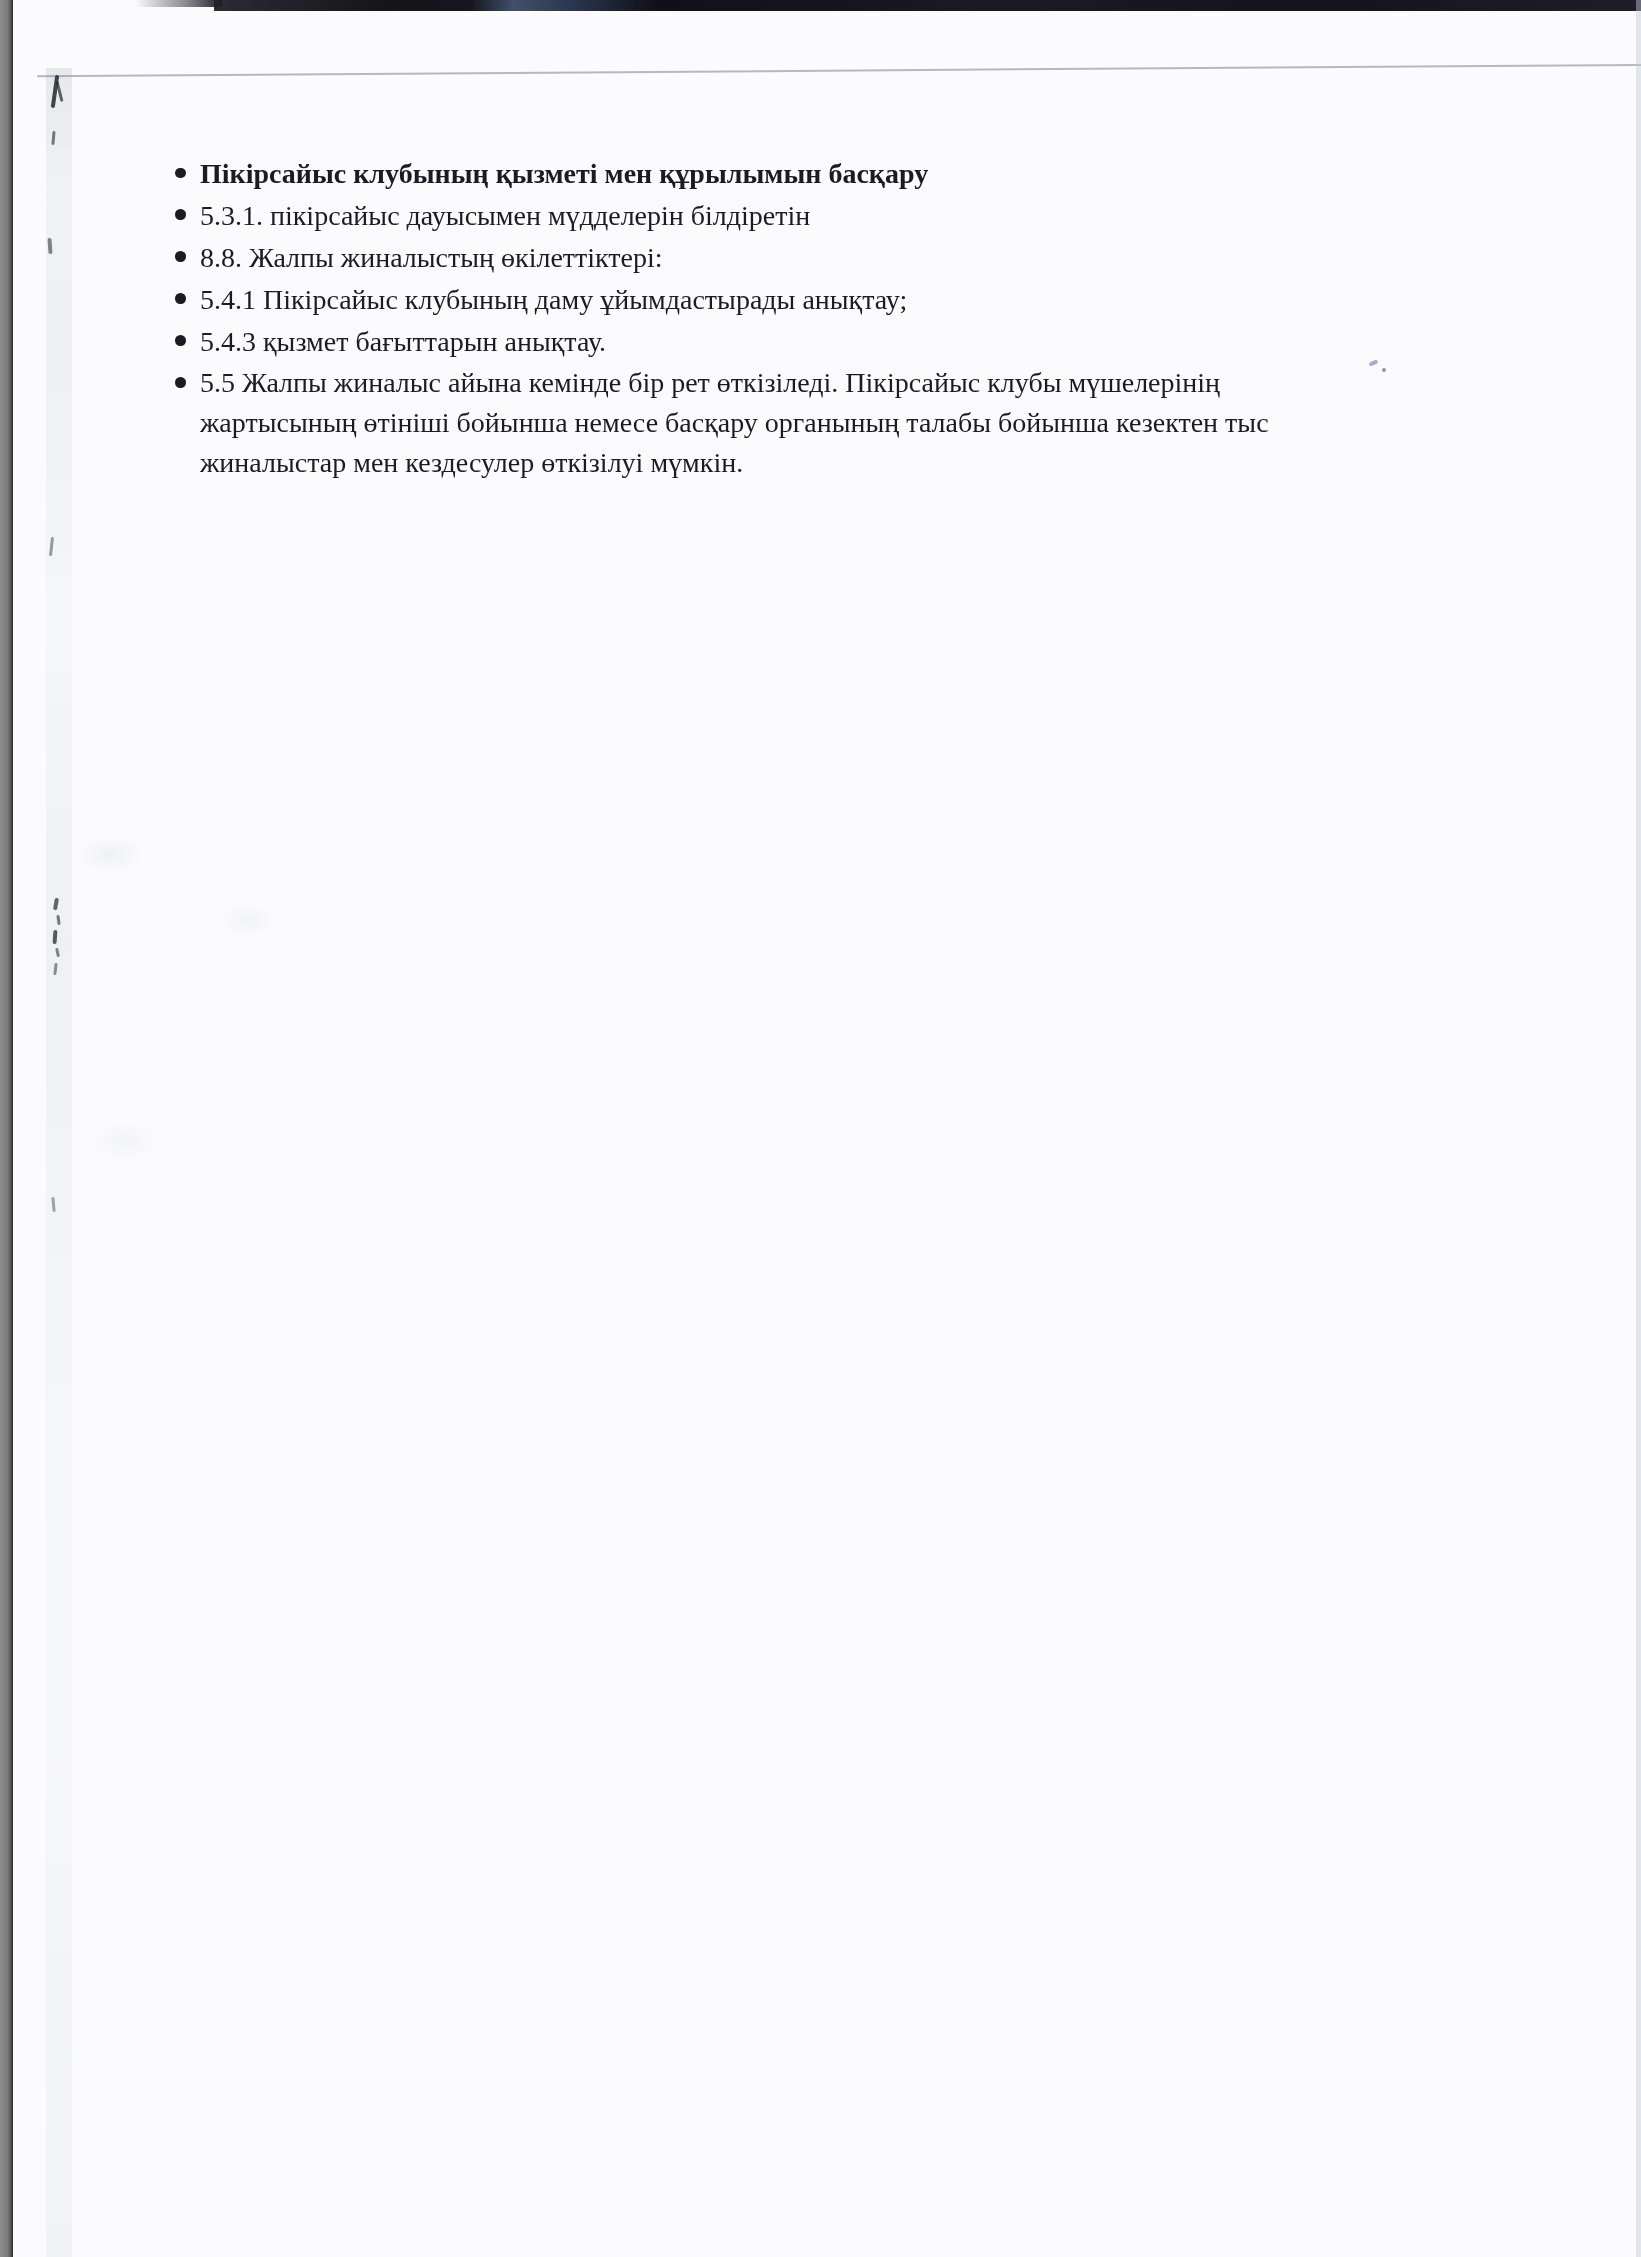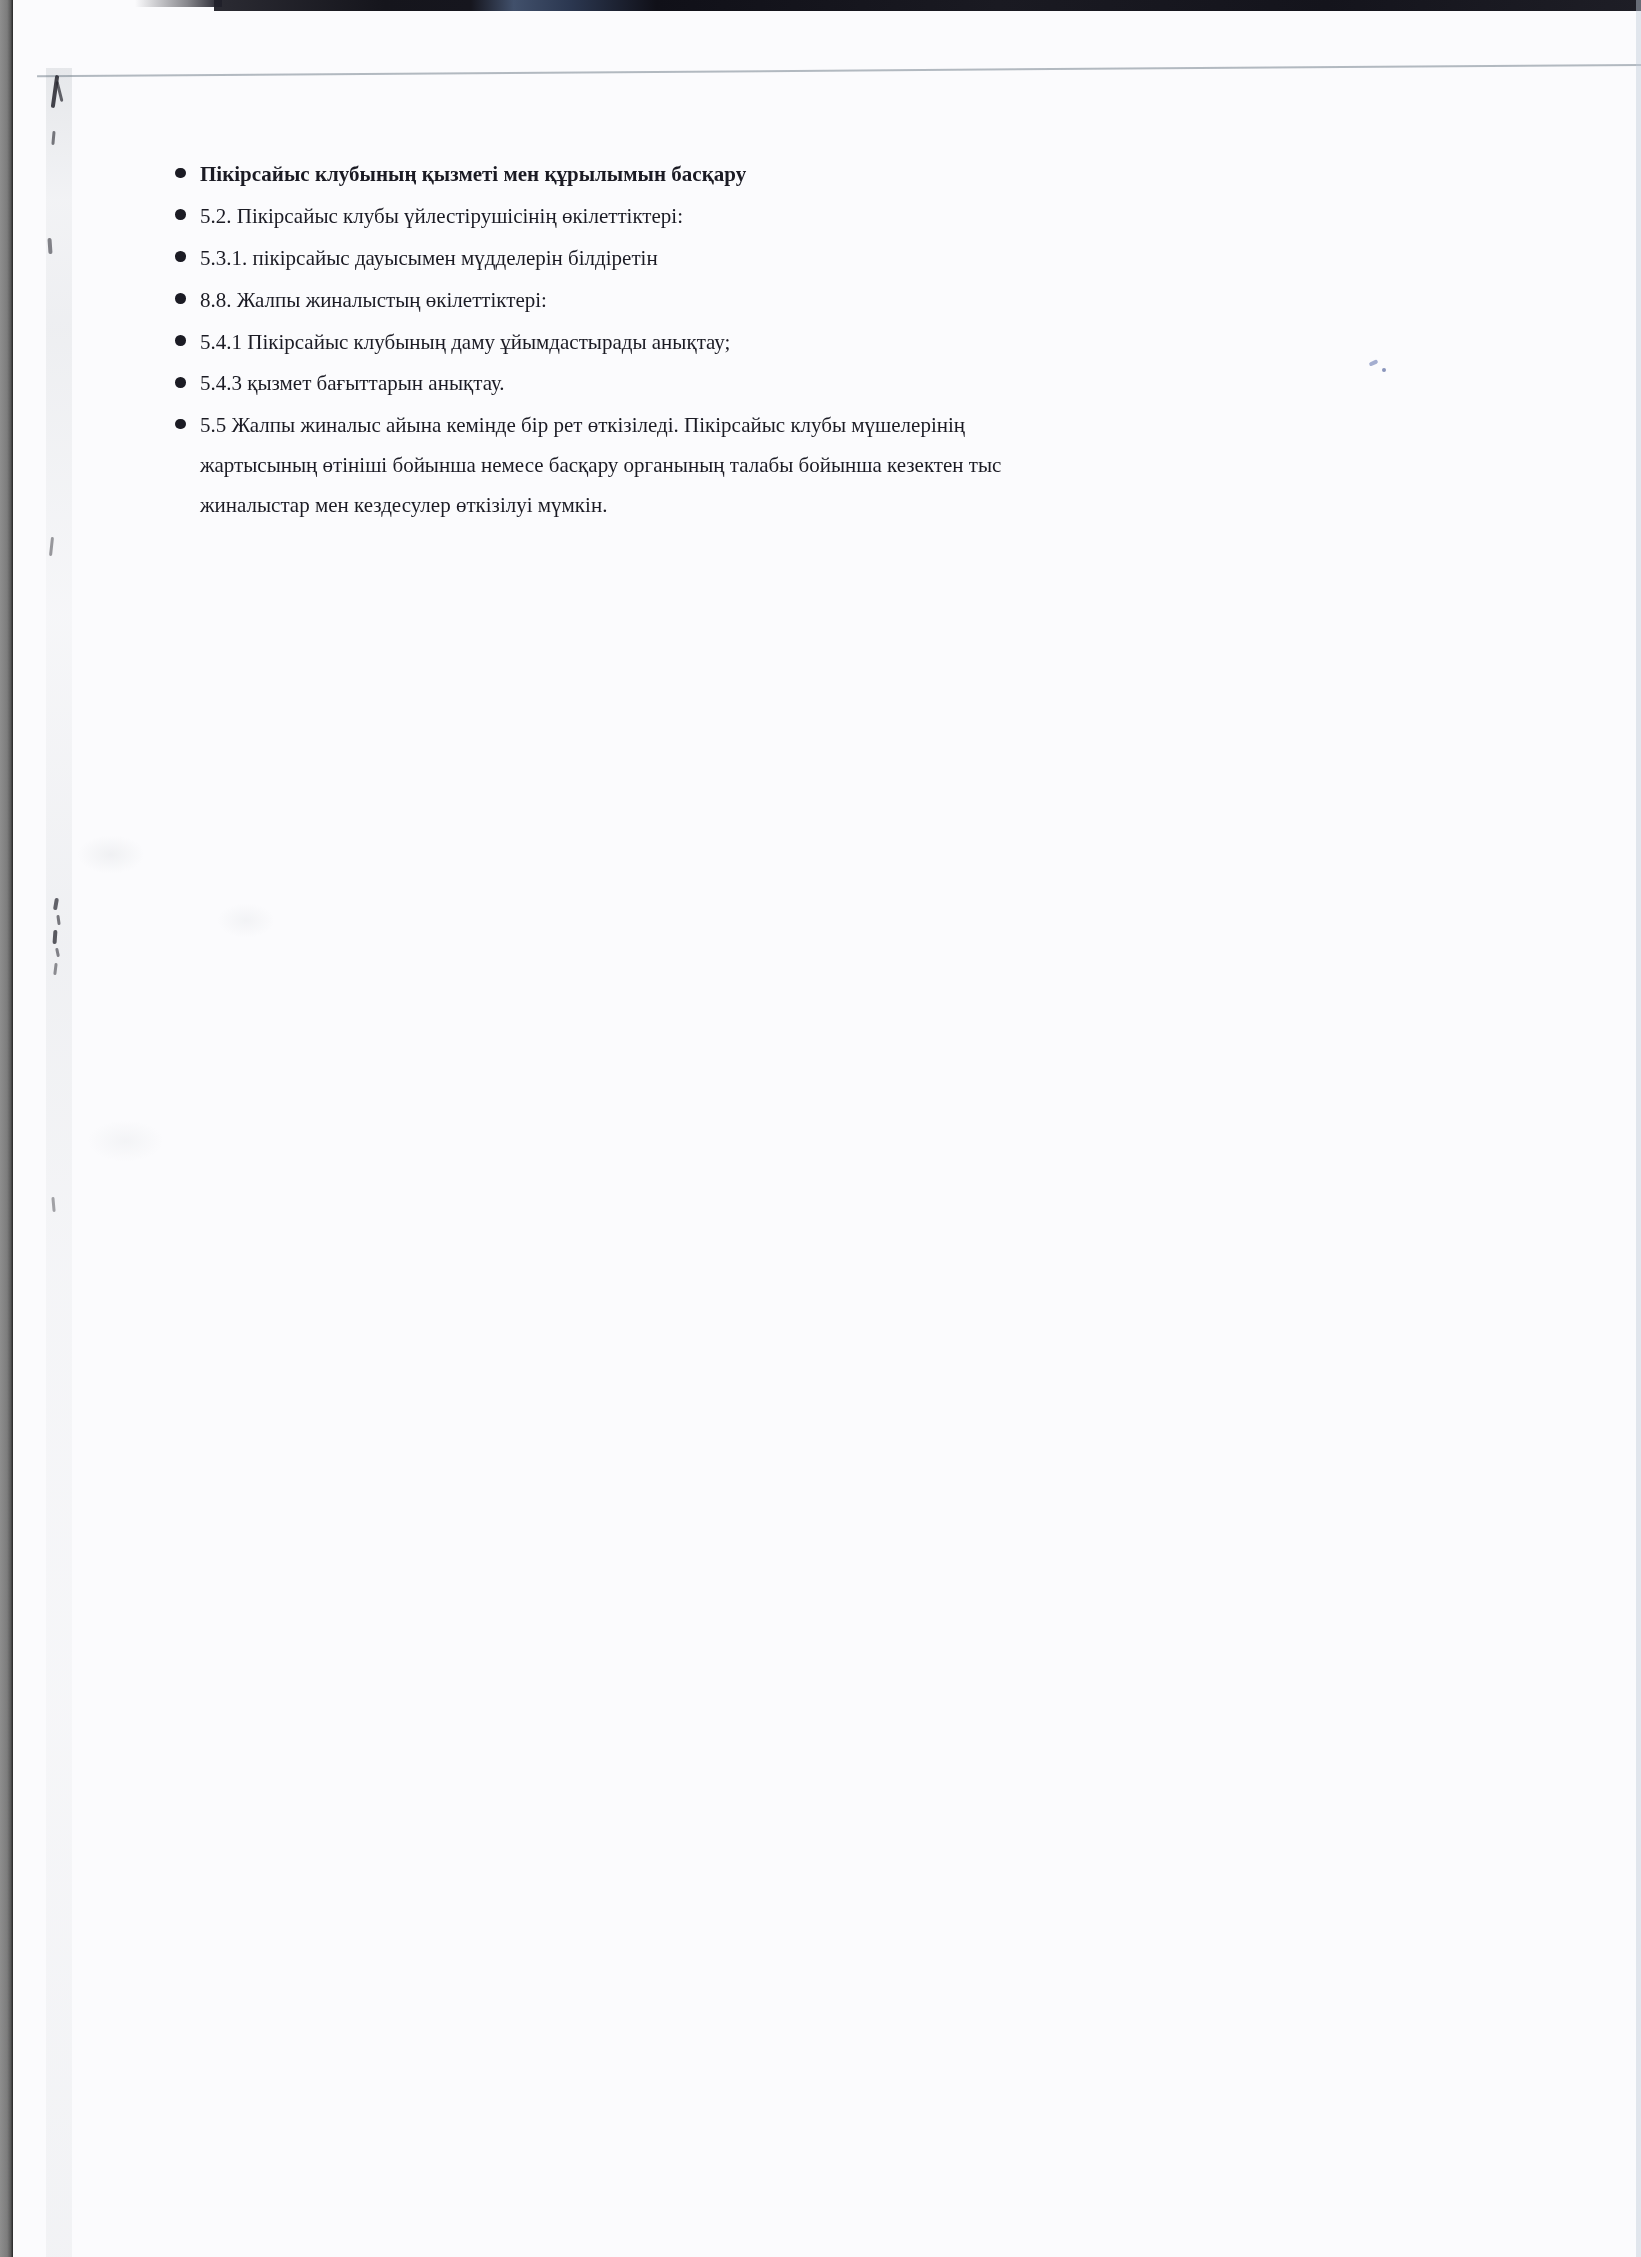--- a/index.html
+++ b/index.html
@@ -65,21 +65,21 @@
     background:#7484b8;opacity:.65;transform:rotate(-25deg);border-radius:1.9px;
   }
   .ink-speck-dot{
     position:absolute;left:1382px;top:368px;width:3.9px;height:3.9px;
     background:#5a6aa0;opacity:.7;border-radius:50%;
   }
   
   ul.bullets{
     position:absolute;left:200px;top:154px;width:1284px;
     margin:0;padding:0;list-style:none;
-    color:#1b1b24;font-size:21px;line-height:40px;
+    color:#1b1b24;font-size:28px;line-height:40px;
   }
   ul.bullets li{position:relative;margin:0 0 1.9px 0;}
   ul.bullets .dot{
     position:absolute;left:-25px;top:13.5px;width:10.6px;height:10.6px;
     background:#1b1b24;border-radius:50%;
   }
   ul.bullets .txt{white-space:pre-line;display:block;}
   ul.bullets .txt.bold{font-weight:bold;}
 </style>
 </head>
@@ -108,24 +108,20 @@
 <div class="ink-speck"></div>
 <div class="ink-speck-dot"></div>
 
 <ul class="bullets" id="bullet-list">
   <li>
     <span class="dot"></span>
     <span class="txt bold">Пікірсайыс клубының қызметі мен құрылымын басқару</span>
   </li>
 
 
-  <li>
-    <span class="dot"></span>
-    <span class="txt">5.2. Пікірсайыс клубы үйлестірушісінің өкілеттіктері:</span>
-  </li>
 
 
   <li>
     <span class="dot"></span>
     <span class="txt">5.3.1. пікірсайыс дауысымен мүдделерін білдіретін</span>
   </li>
 
   <li>
     <span class="dot"></span>
     <span class="txt">8.8. Жалпы жиналыстың өкілеттіктері:</span>

